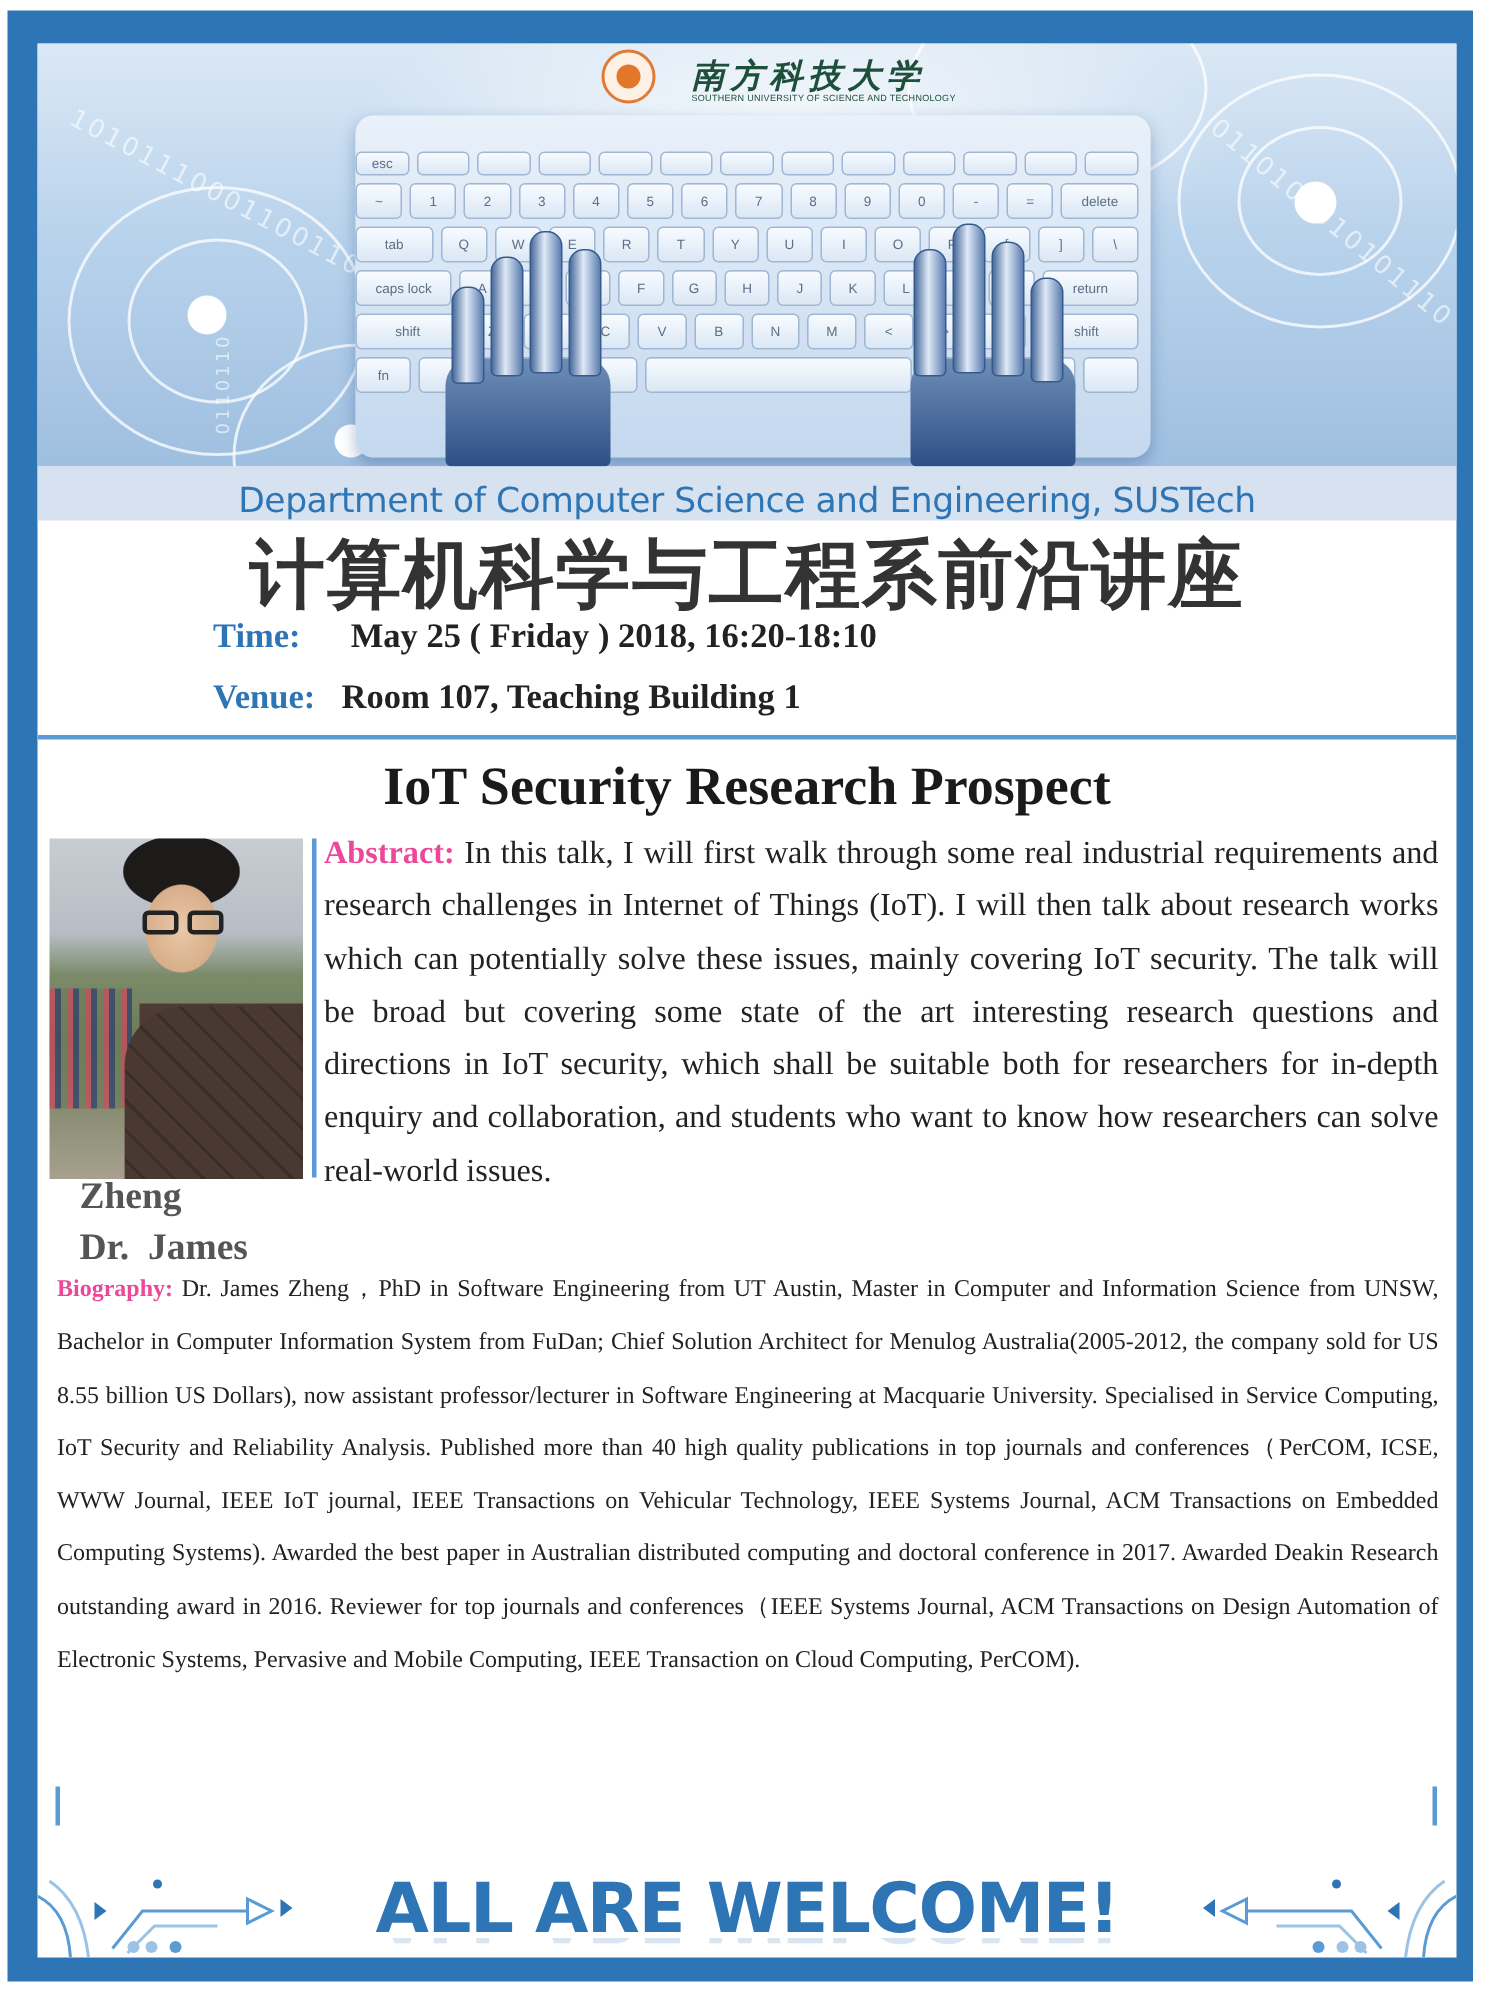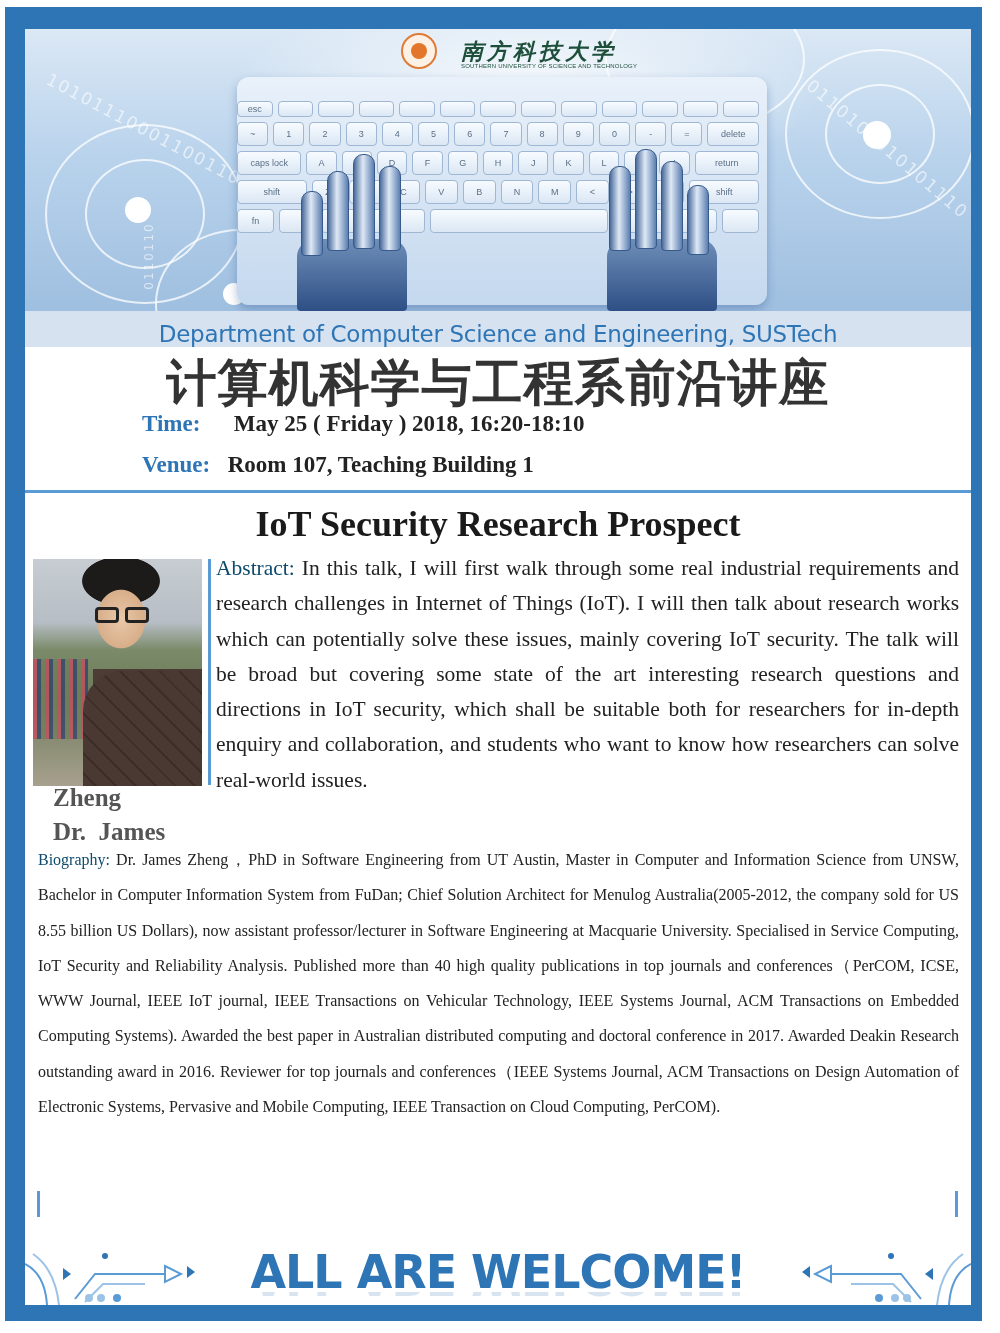--- a/index.html
+++ b/index.html
@@ -149,21 +149,21 @@
       opacity: 0.75;
     }
 
     .abstract-bar {
       position: absolute; left: 183px; top: 530px; width: 3px; height: 226px; background: #5b9bd5;
     }
     .abstract {
       position: absolute; left: 191px; top: 522px; width: 743px;
       font-size: 21.5px; line-height: 35.3px; color: #222222; text-align: justify;
     }
-    .para-label { color: #0c4a6e; font-weight: normal; }
+    .para-label { color: #ec4899; font-weight: bold; }
 
     .speaker-name {
       position: absolute; left: 28px; top: 752px; width: 160px;
       font-weight: bold; font-size: 25px; line-height: 34px; color: #555555;
     }
 
     .bio {
       position: absolute; left: 13px; top: 813px; width: 921px;
       font-size: 16px; line-height: 35.3px; color: #222222; text-align: justify;
     }
@@ -240,20 +240,36 @@
         <div class="key">6</div>
         <div class="key">7</div>
         <div class="key">8</div>
         <div class="key">9</div>
         <div class="key">0</div>
         <div class="key">-</div>
         <div class="key">=</div>
         <div class="key wide">delete</div>
       </div>
       <div class="key-row">
+        <div class="key wide">tab</div>
+        <div class="key">Q</div>
+        <div class="key">W</div>
+        <div class="key">E</div>
+        <div class="key">R</div>
+        <div class="key">T</div>
+        <div class="key">Y</div>
+        <div class="key">U</div>
+        <div class="key">I</div>
+        <div class="key">O</div>
+        <div class="key">P</div>
+        <div class="key">[</div>
+        <div class="key">]</div>
+        <div class="key">\</div>
+      </div>
+      <div class="key-row">
         <div class="key xwide">caps lock</div>
         <div class="key">A</div>
         <div class="key">S</div>
         <div class="key">D</div>
         <div class="key">F</div>
         <div class="key">G</div>
         <div class="key">H</div>
         <div class="key">J</div>
         <div class="key">K</div>
         <div class="key">L</div>

